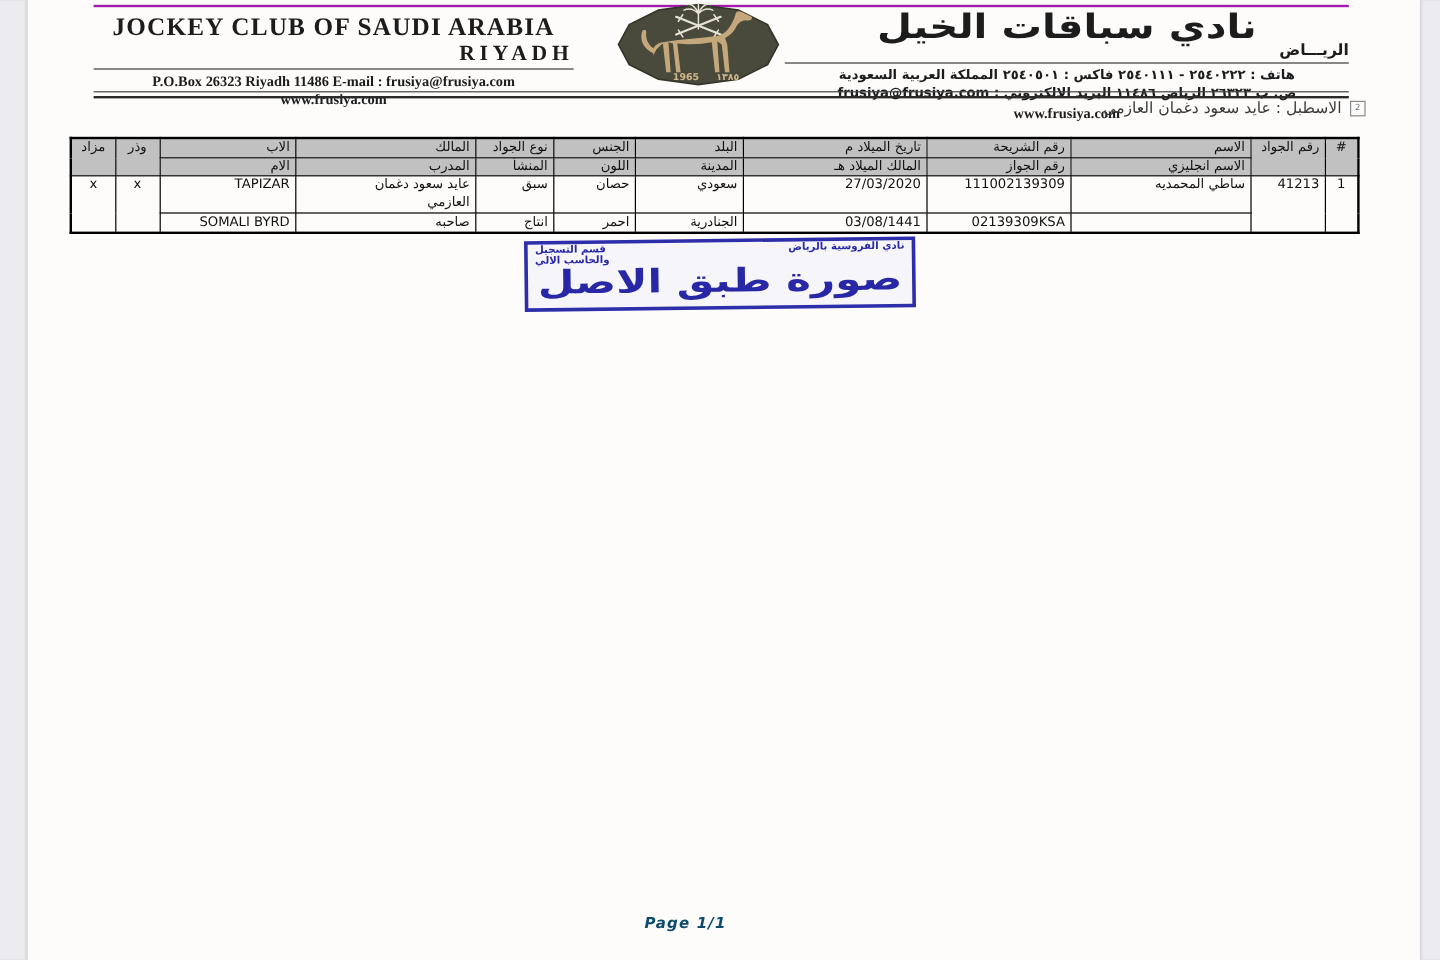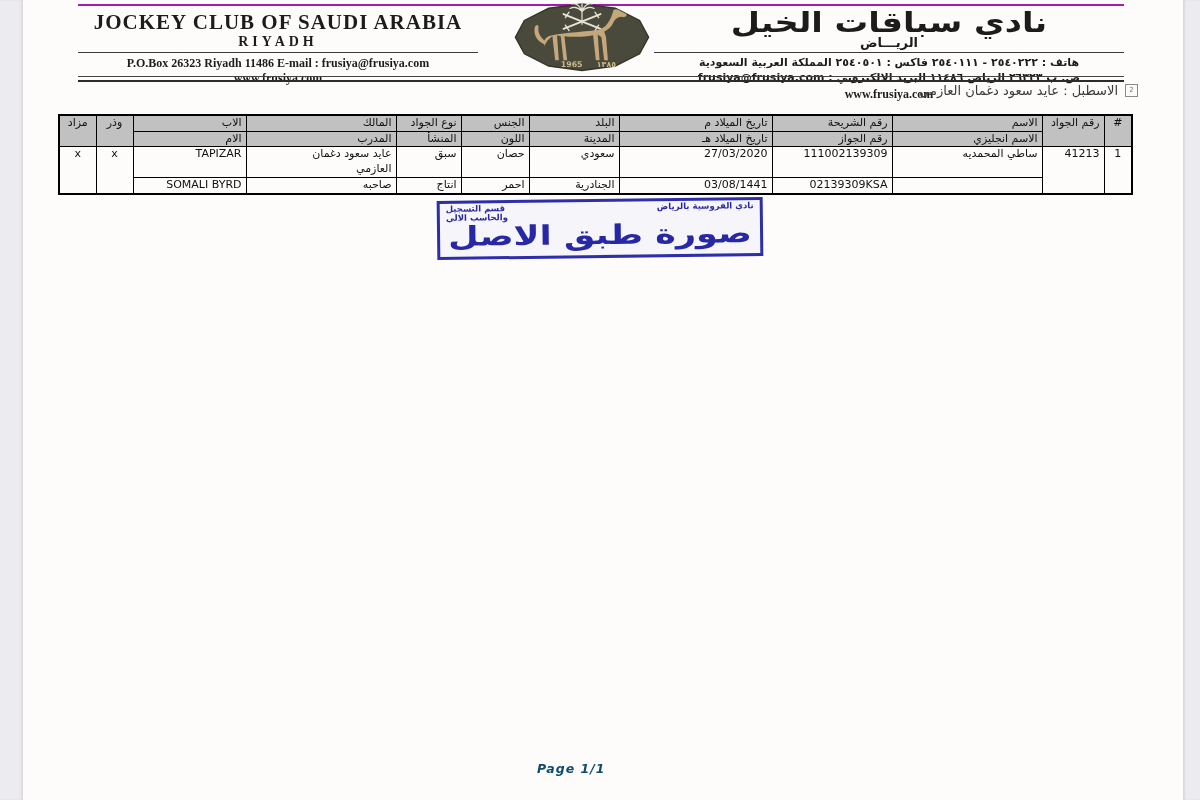--- a/index.html
+++ b/index.html
@@ -11,27 +11,27 @@
   }
   .photo-strip{position:absolute;top:0;height:800px;background:#ececf0;}
   .strip-left{left:0;width:23px;box-shadow:inset -2px 0 2px rgba(0,0,0,0.08);}
   .strip-right{right:0;width:17px;box-shadow:inset 2px 0 2px rgba(0,0,0,0.08);}
 
   
   .header{position:absolute;left:78px;top:4px;width:1046px;border-top:2px solid #a21caf;padding-top:4px;}
   .hdr-cols{display:flex;justify-content:space-between;}
   .hdr-en{width:400px;text-align:center;font-family:"Liberation Serif",serif;font-weight:bold;}
   .hdr-en .title{font-size:21px;letter-spacing:1px;white-space:nowrap;}
-  .hdr-en .city{font-size:14px;letter-spacing:4px;margin-top:-1px;}
+  .hdr-en .city{font-size:18px;letter-spacing:4px;margin-top:-1px;text-align:right;}
   .rule{border:0;border-top:1.5px solid #3a3a3a;margin:2px 0 3px 0;}
   .hdr-en .contact{font-size:12px;line-height:1.25;white-space:nowrap;}
   .hdr-en .web{font-size:12px;}
   .hdr-ar{width:470px;text-align:center;font-weight:bold;direction:rtl;}
   .hdr-ar .title{font-size:28px;transform:scaleX(1.2);transform-origin:center;white-space:nowrap;margin-top:-4px;}
-  .hdr-ar .city{font-size:13px;margin-top:-4px;}
+  .hdr-ar .city{font-size:13px;margin-top:-4px;text-align:right;}
   .hdr-ar .contact{font-size:11px;line-height:1.35;white-space:nowrap;}
   .hdr-ar .web{font-size:12px;font-family:"Liberation Serif",serif;direction:ltr;}
   .hdr-bottom-rule{position:absolute;left:78px;top:76px;width:1046px;height:3px;
     border-top:1px solid #444;border-bottom:2px solid #2b2b2b;}
   .logo{position:absolute;left:508px;top:0px;width:148px;height:78px;}
 
   
   .stable-line{position:absolute;top:83px;right:62px;direction:rtl;display:flex;align-items:center;gap:7px;
     font-size:13px;color:#3a3a3a;}
   .marker-box{width:11px;height:11px;border:1px solid #8a8a8a;font-size:7px;line-height:11px;
@@ -144,21 +144,21 @@
     <td class="hd">الجنس</td>
     <td class="hd">نوع الجواد</td>
     <td class="hd">المالك</td>
     <td class="hd">الاب</td>
     <td class="hd ctr" rowspan="2">وذر</td>
     <td class="hd ctr" rowspan="2">مزاد</td>
   </tr>
   <tr class="h2">
     <td class="hd">الاسم انجليزي</td>
     <td class="hd">رقم الجواز</td>
-    <td class="hd">تاريخ الميلاد هـ</td>
+    <td class="hd">المالك الميلاد هـ</td>
     <td class="hd">المدينة</td>
     <td class="hd">اللون</td>
     <td class="hd">المنشأ</td>
     <td class="hd">المدرب</td>
     <td class="hd">الام</td>
   </tr>
   <tr class="d1">
     <td class="ctr" rowspan="2">1</td>
     <td rowspan="2">41213</td>
     <td>ساطي المحمديه</td>

